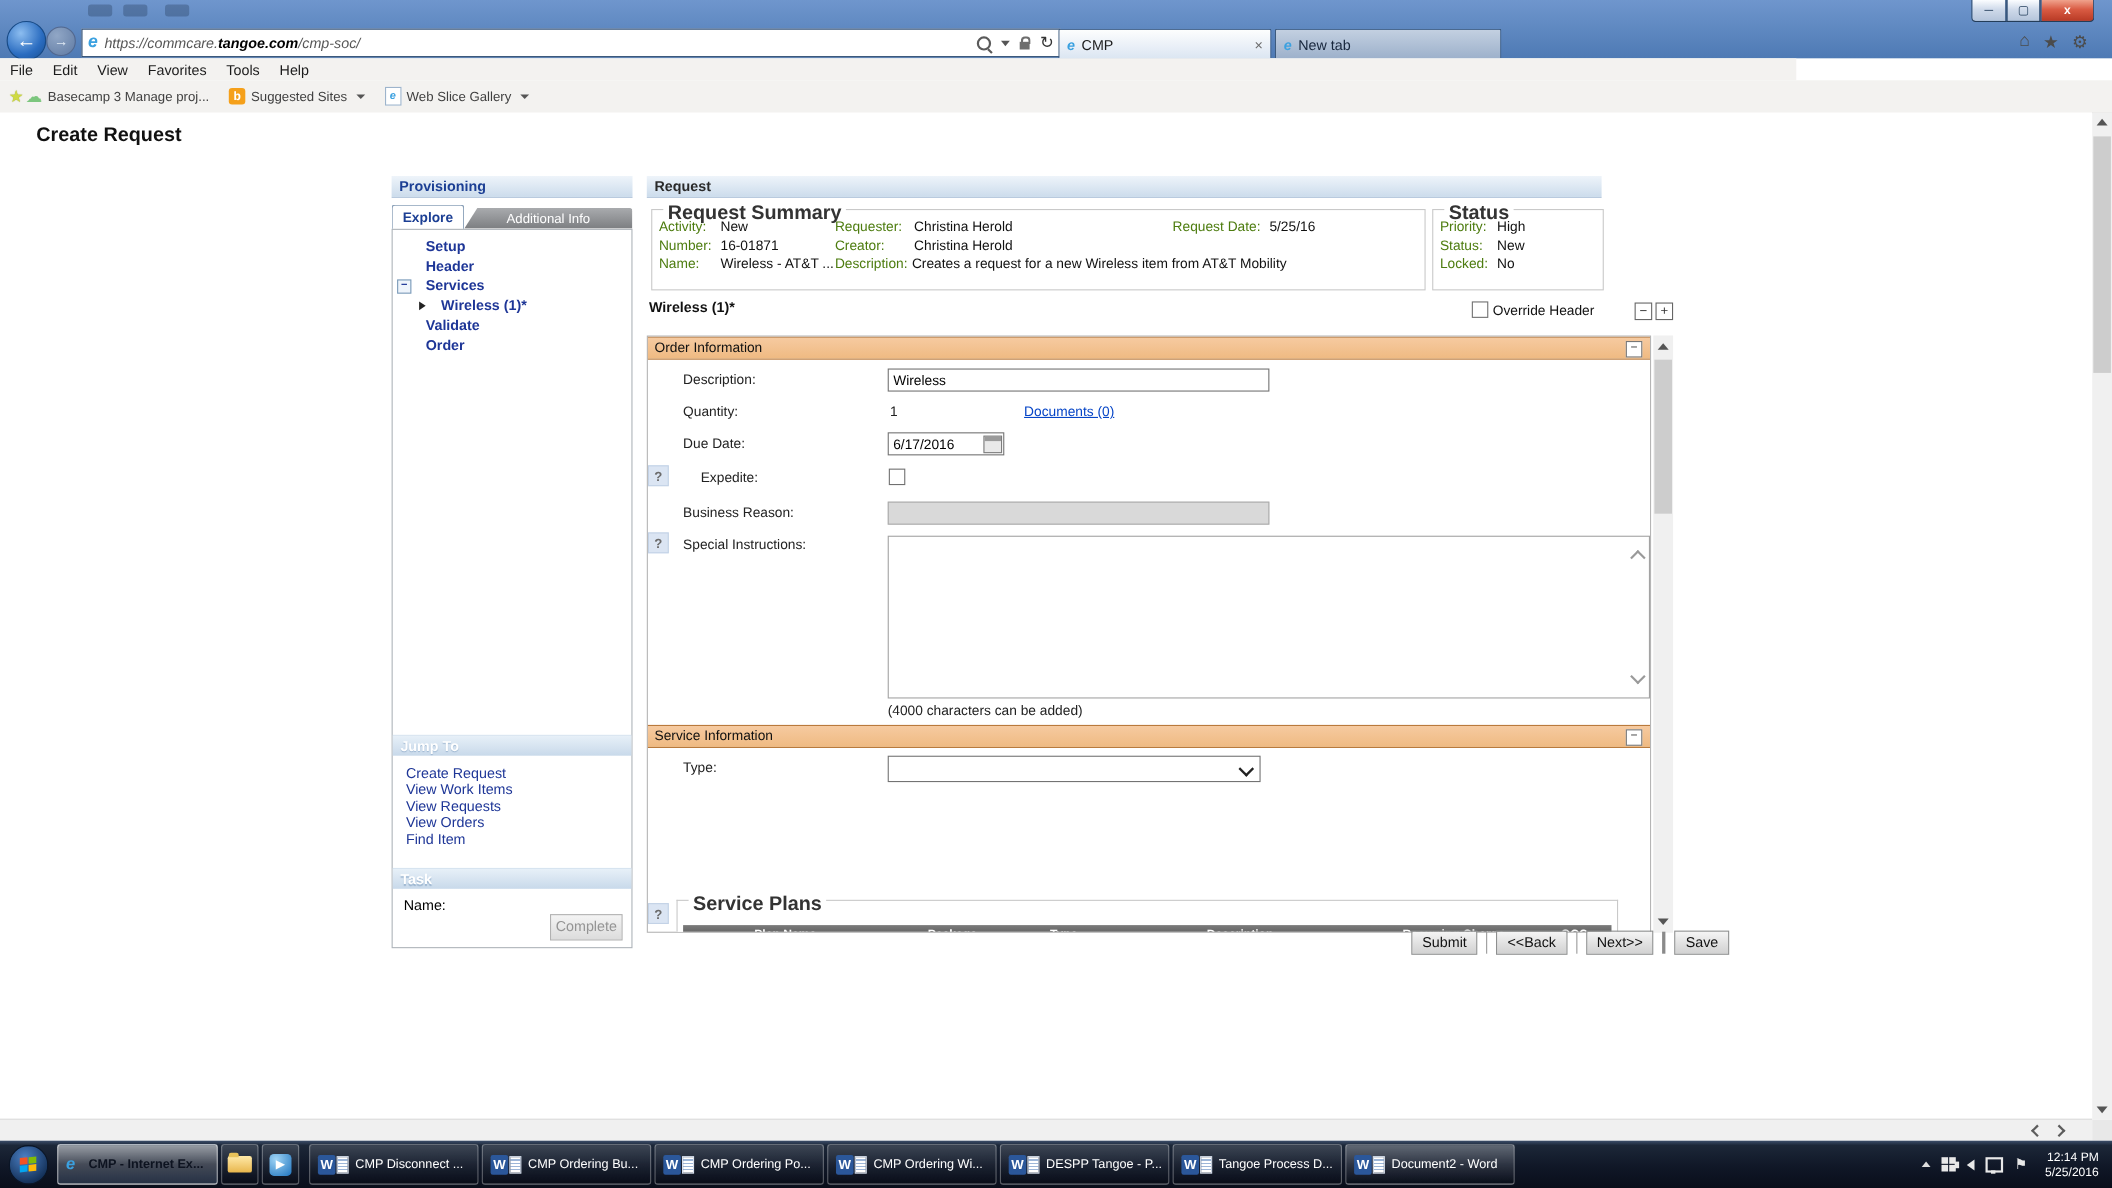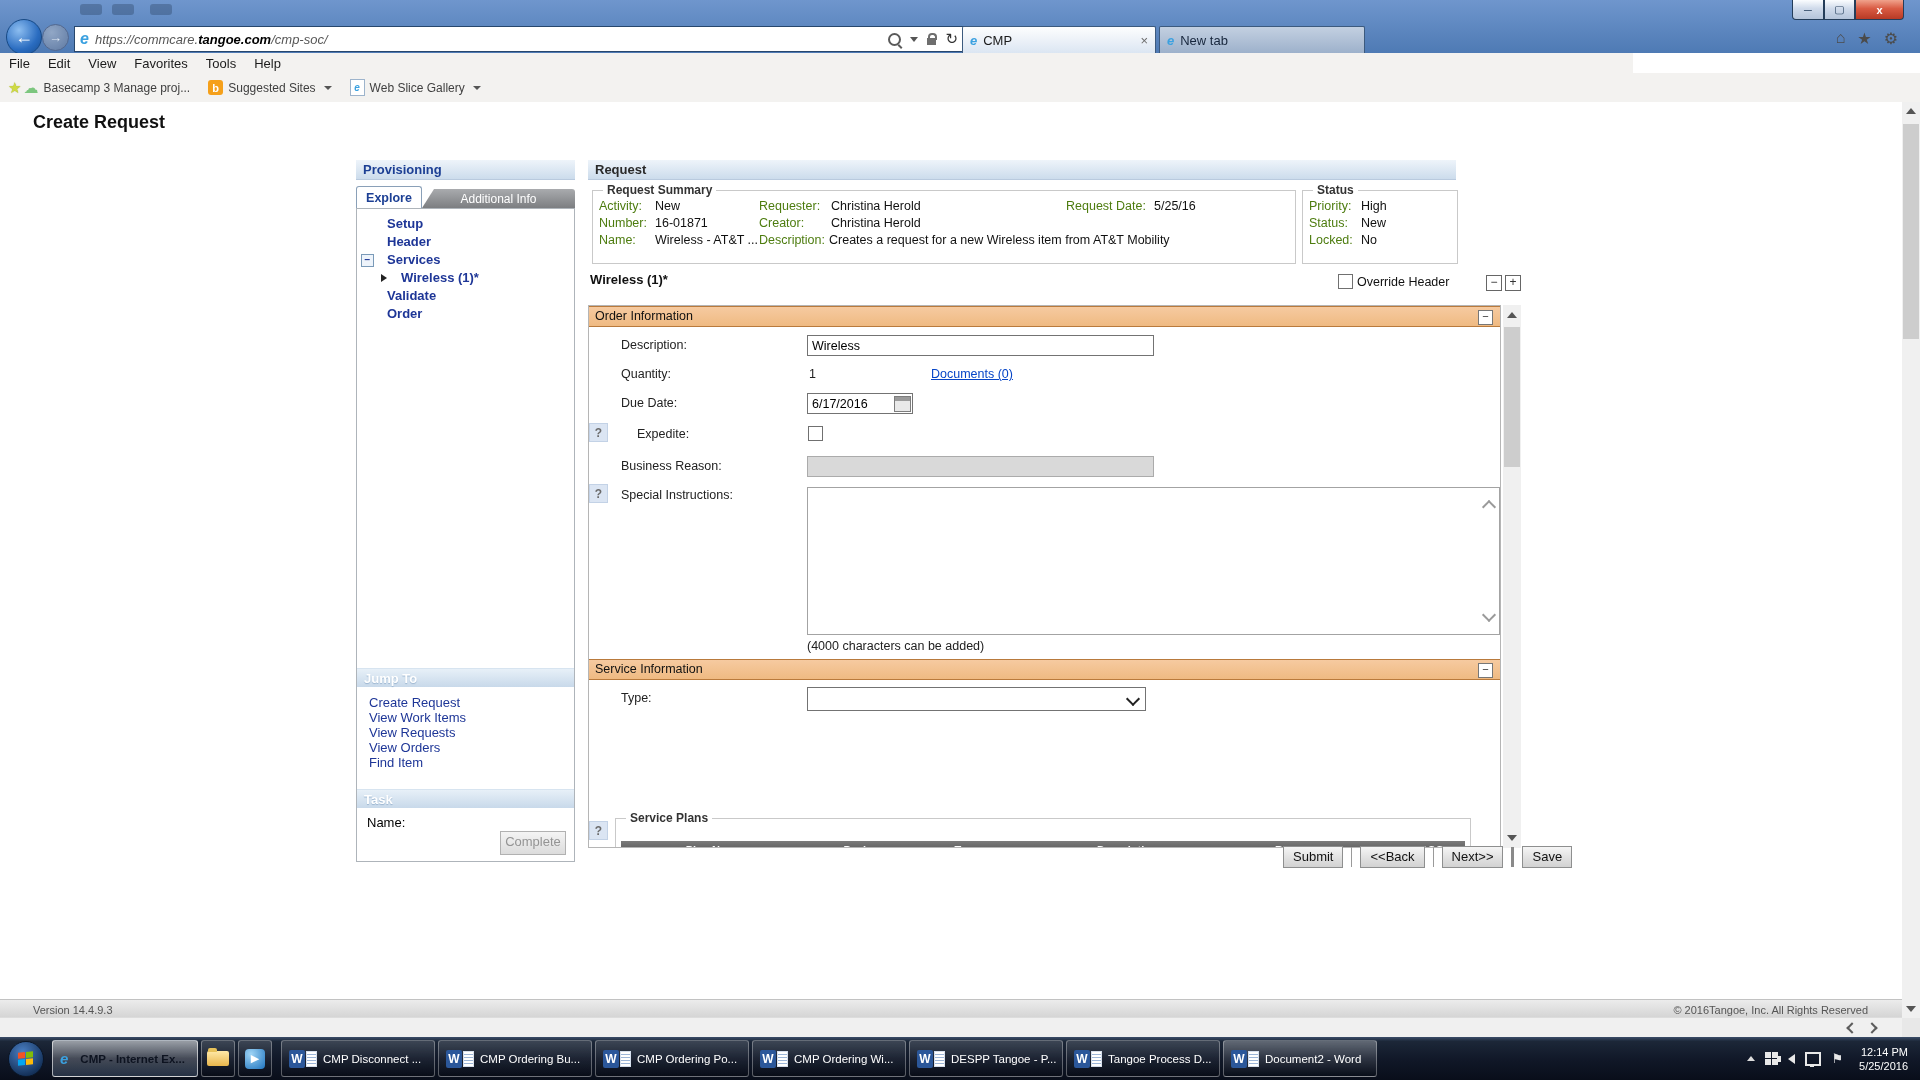--- a/index.html
+++ b/index.html
@@ -87,21 +87,21 @@
   .panel-hdr{position:absolute;left:0;width:100%;height:19px;background:linear-gradient(#e7f0f8,#c8d9ea);
           color:#fff;font-weight:bold;font-size:13px;line-height:19px;padding-left:7px;
           box-sizing:border-box;text-shadow:0 1px 1px #9ab4cf;border-top:1px solid #d7e4f0;}
   .jump-link{position:absolute;left:12px;height:15px;line-height:15px;font-size:13px;color:#1e3697;cursor:pointer;}
   .task-name{position:absolute;left:10px;font-size:13px;color:#000;}
   .btn-disabled{position:absolute;width:64px;height:22px;background:linear-gradient(#f4f4f4,#dcdcdc);
           border:1px solid #b1b1b1;color:#949494;font-size:13px;text-align:center;line-height:20px;}
   
   .fieldset{position:absolute;border:1px solid #c9c9c9;background:#fff;}
   .legend{position:absolute;top:-8px;left:10px;background:#fff;padding:0 4px;
-          font-size:12px;font-weight:bold;color:#333;white-space:nowrap;}
+          font-size:18px;font-weight:bold;color:#333;white-space:nowrap;}
   .kv{position:absolute;font-size:12.5px;color:#111;white-space:nowrap;}
   .kv .k{display:inline-block;color:#4d7c0f;}
   
   .item-title{position:absolute;left:590px;top:170px;font-size:13px;font-weight:bold;color:#111;}
   .override{position:absolute;left:1338px;top:172px;display:flex;align-items:center;gap:4px;
           font-size:12.5px;color:#111;}
   .sq-btn{position:absolute;top:173px;width:14px;height:14px;border:1px solid #666;background:#fff;
           font-size:12px;line-height:12px;text-align:center;color:#333;}
   .form-panel{position:absolute;left:588px;top:203px;width:913px;height:543px;background:#fff;
           border:1px solid #b5b5b5;box-sizing:border-box;overflow:hidden;}
@@ -398,24 +398,20 @@
     <div class="actions">
       <button class="act-btn">Submit</button>
       <span class="act-sep"></span>
       <button class="act-btn">&lt;&lt;Back</button>
       <span class="act-sep"></span>
       <button class="act-btn">Next&gt;&gt;</button>
       <span class="act-sep thick"></span>
       <button class="act-btn">Save</button>
     </div>
 
-    <div class="footer">
-      <span style="position:absolute;left:33px;top:4px">Version 14.4.9.3</span>
-      <span style="position:absolute;right:34px;top:4px">© 2016Tangoe, Inc. All Rights Reserved</span>
-    </div>
   </div>
 
   <div class="hscroll">
     <span class="hs-btn" style="right:42px">
         <span class="chev-sm left"></span>
       </span>
     <span class="hs-btn" style="right:22px">
         <span class="chev-sm right"></span>
       </span>
   </div>

